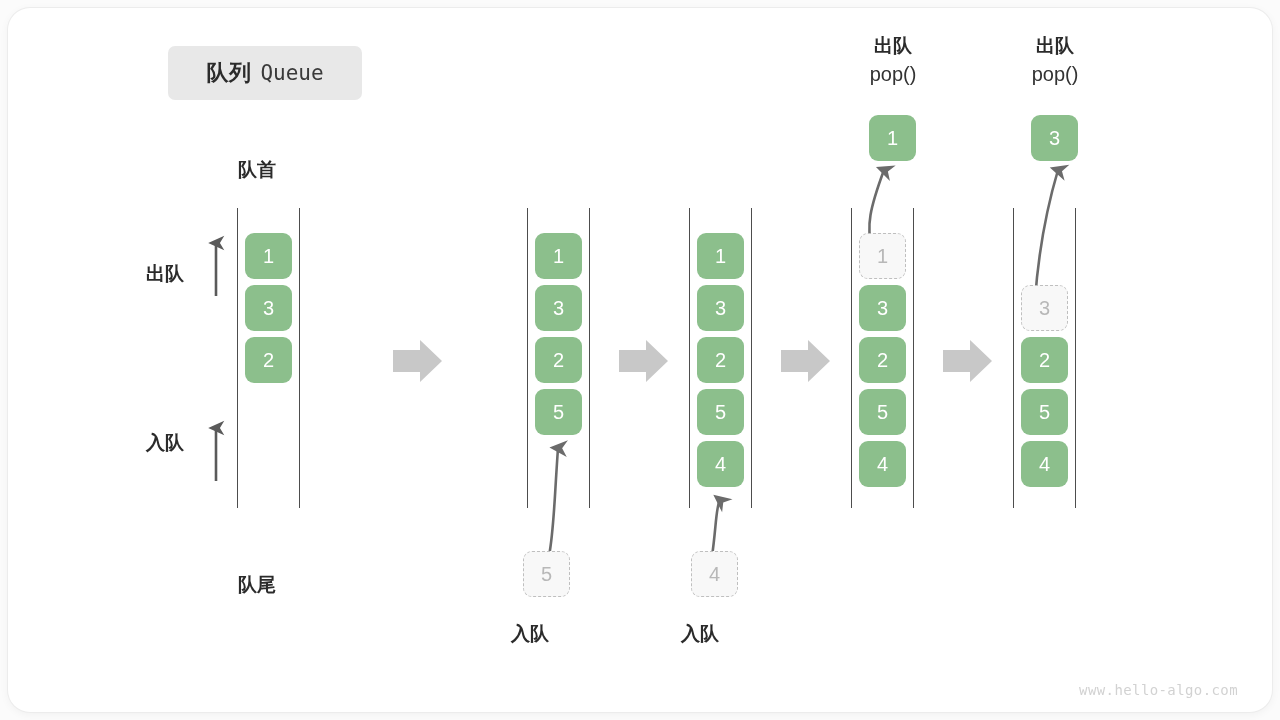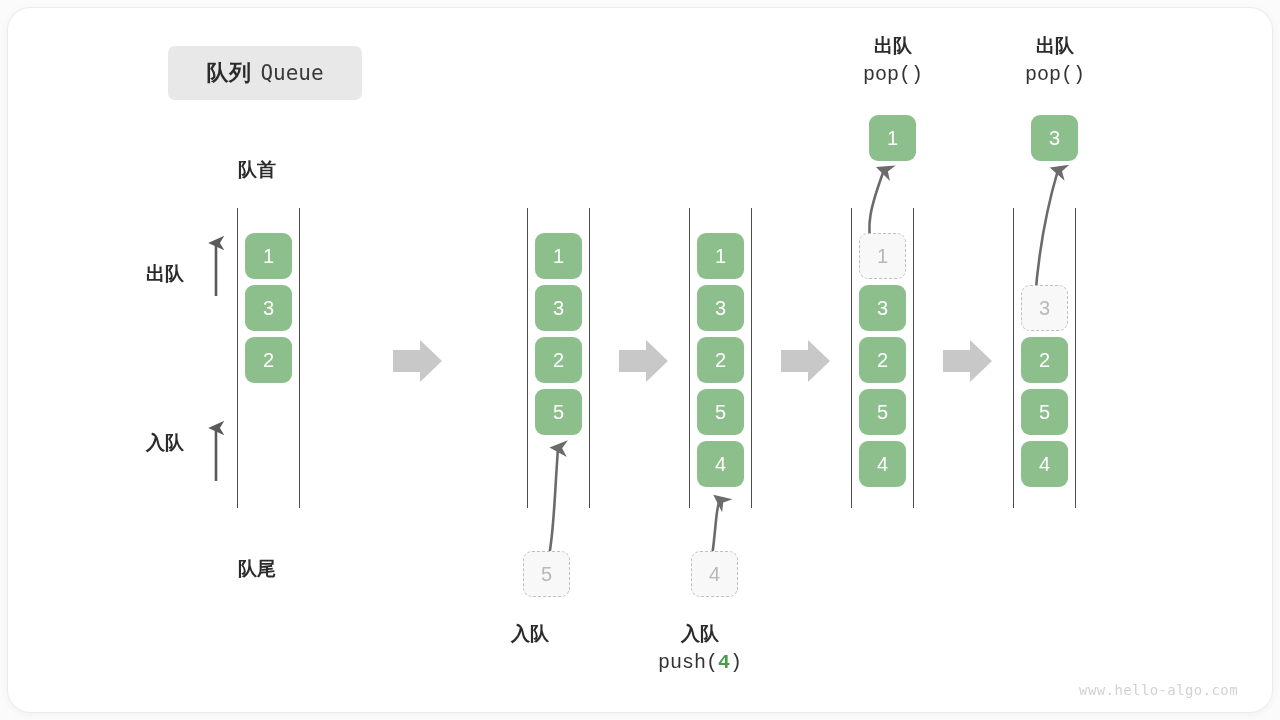--- a/index.html
+++ b/index.html
@@ -68,21 +68,21 @@
     white-space: nowrap;
     line-height: 1.45;
   }
   .cap .cn {
     font-size: 19px;
     font-weight: bold;
     color: #2b2b2b;
     display: block;
   }
   .cap .code {
-    font-family: Liberation Mono, monospace;
+    font-family: Liberation Sans, sans-serif;
     font-size: 20px;
     color: #333333;
     display: block;
   }
   .cap .code .num { color: #4a9b4a; font-weight: bold; }
 
   
   .column { width: 64px; }
   .rail {
     position: absolute;
@@ -129,21 +129,21 @@
 
 <div id="canvas">
   <div class="card"></div>
 
   <div class="abs title-badge">
     <span class="title-cn">队列</span>
     <span class="title-en">Queue</span>
   </div>
 
   <div class="abs lbl-bold" style="left:238px; top:157px;">队首</div>
-  <div class="abs lbl-bold" style="left:238px; top:556px;">队尾</div>
+  <div class="abs lbl-bold" style="left:238px; top:572px;">队尾</div>
 
   <div class="abs lbl-bold" style="left:146px; top:261px;">出队</div>
   <div class="abs lbl-bold" style="left:146px; top:430px;">入队</div>
 
   <svg width="1280" height="720">
     <defs>
       <marker id="thinArrow" markerWidth="7" markerHeight="7" refX="3.2" refY="3.2" orient="auto" markerUnits="strokeWidth">
         <path d="M0.4,6.4 L3.2,0.2 L6.0,6.4 L3.2,4.7 Z" fill="#5a5a5a"></path>
       </marker>
       <marker id="curveArrow" markerWidth="8" markerHeight="8" refX="3.6" refY="3.6" orient="auto" markerUnits="strokeWidth">
@@ -199,21 +199,20 @@
     <div class="rail right" style="height:300px;"></div>
     <div class="cell solid" style="left:8px; top:25px;">1</div>
     <div class="cell solid" style="left:8px; top:77px;">3</div>
     <div class="cell solid" style="left:8px; top:129px;">2</div>
     <div class="cell solid" style="left:8px; top:181px;">5</div>
     <div class="cell solid" style="left:8px; top:233px;">4</div>
   </div>
   <div class="abs cell ghost" style="left:691px; top:551px;">4</div>
   <div class="abs cap" style="left:600px; top:620px; width:200px;">
     <span class="cn">入队</span>
-    <span class="code"><span>push(</span><span class="num">4</span><span>)</span></span>
   </div>
 
   <div class="abs column" style="left:851px; top:208px; height:300px;">
     <div class="rail left" style="height:300px;"></div>
     <div class="rail right" style="height:300px;"></div>
     <div class="cell ghost" style="left:8px; top:25px;">1</div>
     <div class="cell solid" style="left:8px; top:77px;">3</div>
     <div class="cell solid" style="left:8px; top:129px;">2</div>
     <div class="cell solid" style="left:8px; top:181px;">5</div>
     <div class="cell solid" style="left:8px; top:233px;">4</div>

